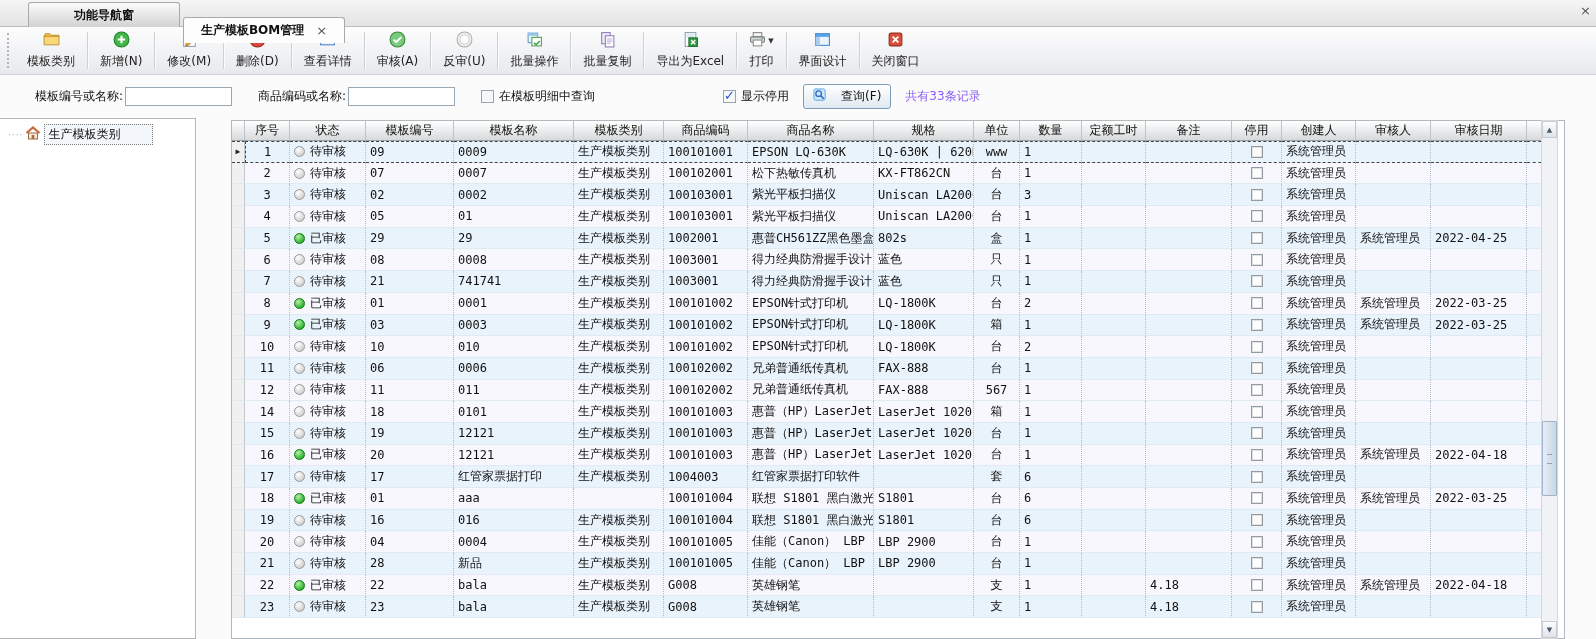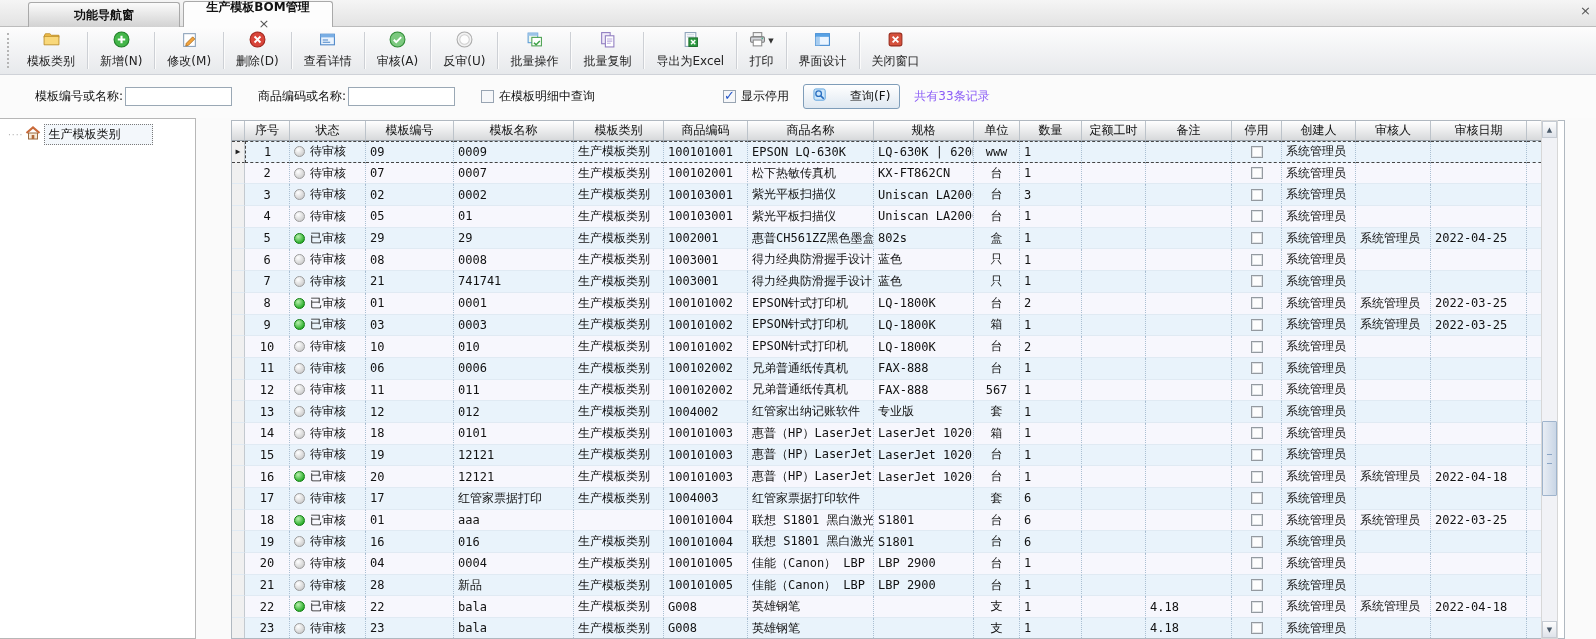--- a/index.html
+++ b/index.html
@@ -5,21 +5,21 @@
   * { box-sizing: border-box; margin: 0; padding: 0; }
   html,body { width:1596px; height:639px; overflow:hidden;
     font-family:"DejaVu Sans", sans-serif; font-size:12px; background:#f0f0f0; color:#111; }
 
   
   .tabstrip { position:relative; height:27px; background:linear-gradient(#f5f5f5,#e3e3e3);
     border-bottom:1px solid #bcbcbc; }
   .tab { position:absolute; top:2px; height:25px; display:flex; align-items:center; justify-content:center;
     border:1px solid #a9a9a9; border-bottom:none; border-radius:3px 3px 0 0; font-weight:bold; }
   .tab.inactive { left:28px; width:152px; background:linear-gradient(#fbfbfb,#d2d2d2); }
-  .tab.active { left:183px; width:150px; top:1px; height:26px; background:#fdfdfd; z-index:2;flex-direction:column; }
+  .tab.active { left:183px; width:162px; top:17px; height:26px; background:#fdfdfd; z-index:2; }
   .tab-close { margin-left:12px; color:#555; font-weight:normal; font-size:13px; cursor:default; }
   .win-close { position:absolute; right:5px; top:3px; color:#555; font-size:13px; }
 
   
   .toolbar { height:48px; background:linear-gradient(#fdfdfd,#e7e9ec); border-bottom:1px solid #cfd2d8;
     display:flex; align-items:stretch; padding-left:4px; }
   .drag-handle { width:6px; margin:6px 3px; border-left:2px dotted #b5b5b5; }
   .tbtn { display:flex; flex-direction:column; align-items:center; justify-content:center;
     padding:2px 11px; gap:2px; color:#222; white-space:nowrap; }
   .tbtn svg { width:17px; height:17px; }
@@ -29,21 +29,21 @@
 
   
   .filterbar { height:43px; background:#fbfbfb; display:flex; align-items:center; padding-left:35px; }
   .flabel { margin-right:2px; }
   .txt { width:107px; height:19px; border:1px solid #9aa8b5; background:#fff; margin-right:26px;
     font-family:inherit; font-size:12px; padding:0 3px; }
   .cb { width:13px; height:13px; border:1px solid #98a4b2; background:#f6f7f9; display:inline-block;
     position:relative; margin-right:5px; vertical-align:-2px; }
   .cb.checked::after { content:"✓"; position:absolute; left:0; top:-3px; color:#2456c8; font-weight:bold; font-size:13px; }
   .gap1 { width:128px; }
-  .qbtn { height:25px; margin-left:14px; padding:0 9px; display:flex; align-items:center; gap:22px;
+  .qbtn { height:25px; margin-left:14px; padding:0 9px; display:flex; align-items:center; gap:13px;
     border:1px solid #7f9db9; border-radius:3px; background:linear-gradient(#ffffff,#dfe8f1); }
   .count { margin-left:14px; color:#8b5cf6; }
 
   
   .main { position:relative; height:521px; background:#fafafa; }
   .tree-panel { position:absolute; left:0; top:0; width:196px; height:521px; background:#fff;
     border:1px solid #b7b7b7; border-left:none; }
   .tree-item { display:flex; align-items:center; margin:5px 0 0 8px; }
   .tree-line { color:#b0b0b0; font-size:9px; letter-spacing:1px; margin-right:2px; }
   .tree-item svg { width:16px; height:16px; margin-right:3px; }
@@ -541,40 +541,20 @@
             <td class="c-unit">567</td>
             <td class="c-qty">1</td>
             <td class="c-hours"></td>
             <td class="c-remark"></td>
             <td class="c-disabled"><span class="gridcheck"></span></td>
             <td class="c-creator">系统管理员</td>
             <td class="c-auditor"></td>
             <td class="c-audit_date"></td>
             <td class="c-filler"></td>
           </tr>
-          <tr class="odd">
-            <td class="c-indicator"></td>
-            <td class="c-no">13</td>
-            <td class="c-status"><span class="sphere pending"></span>待审核</td>
-            <td class="c-tpl_code">12</td>
-            <td class="c-tpl_name">012</td>
-            <td class="c-tpl_cat">生产模板类别</td>
-            <td class="c-prod_code">1004002</td>
-            <td class="c-prod_name">红管家出纳记账软件</td>
-            <td class="c-spec">专业版</td>
-            <td class="c-unit">套</td>
-            <td class="c-qty">1</td>
-            <td class="c-hours"></td>
-            <td class="c-remark"></td>
-            <td class="c-disabled"><span class="gridcheck"></span></td>
-            <td class="c-creator">系统管理员</td>
-            <td class="c-auditor"></td>
-            <td class="c-audit_date"></td>
-            <td class="c-filler"></td>
-          </tr>
           <tr class="even">
             <td class="c-indicator"></td>
             <td class="c-no">14</td>
             <td class="c-status"><span class="sphere pending"></span>待审核</td>
             <td class="c-tpl_code">18</td>
             <td class="c-tpl_name">0101</td>
             <td class="c-tpl_cat">生产模板类别</td>
             <td class="c-prod_code">100101003</td>
             <td class="c-prod_name">惠普（HP）LaserJet</td>
             <td class="c-spec">LaserJet 1020</td>

